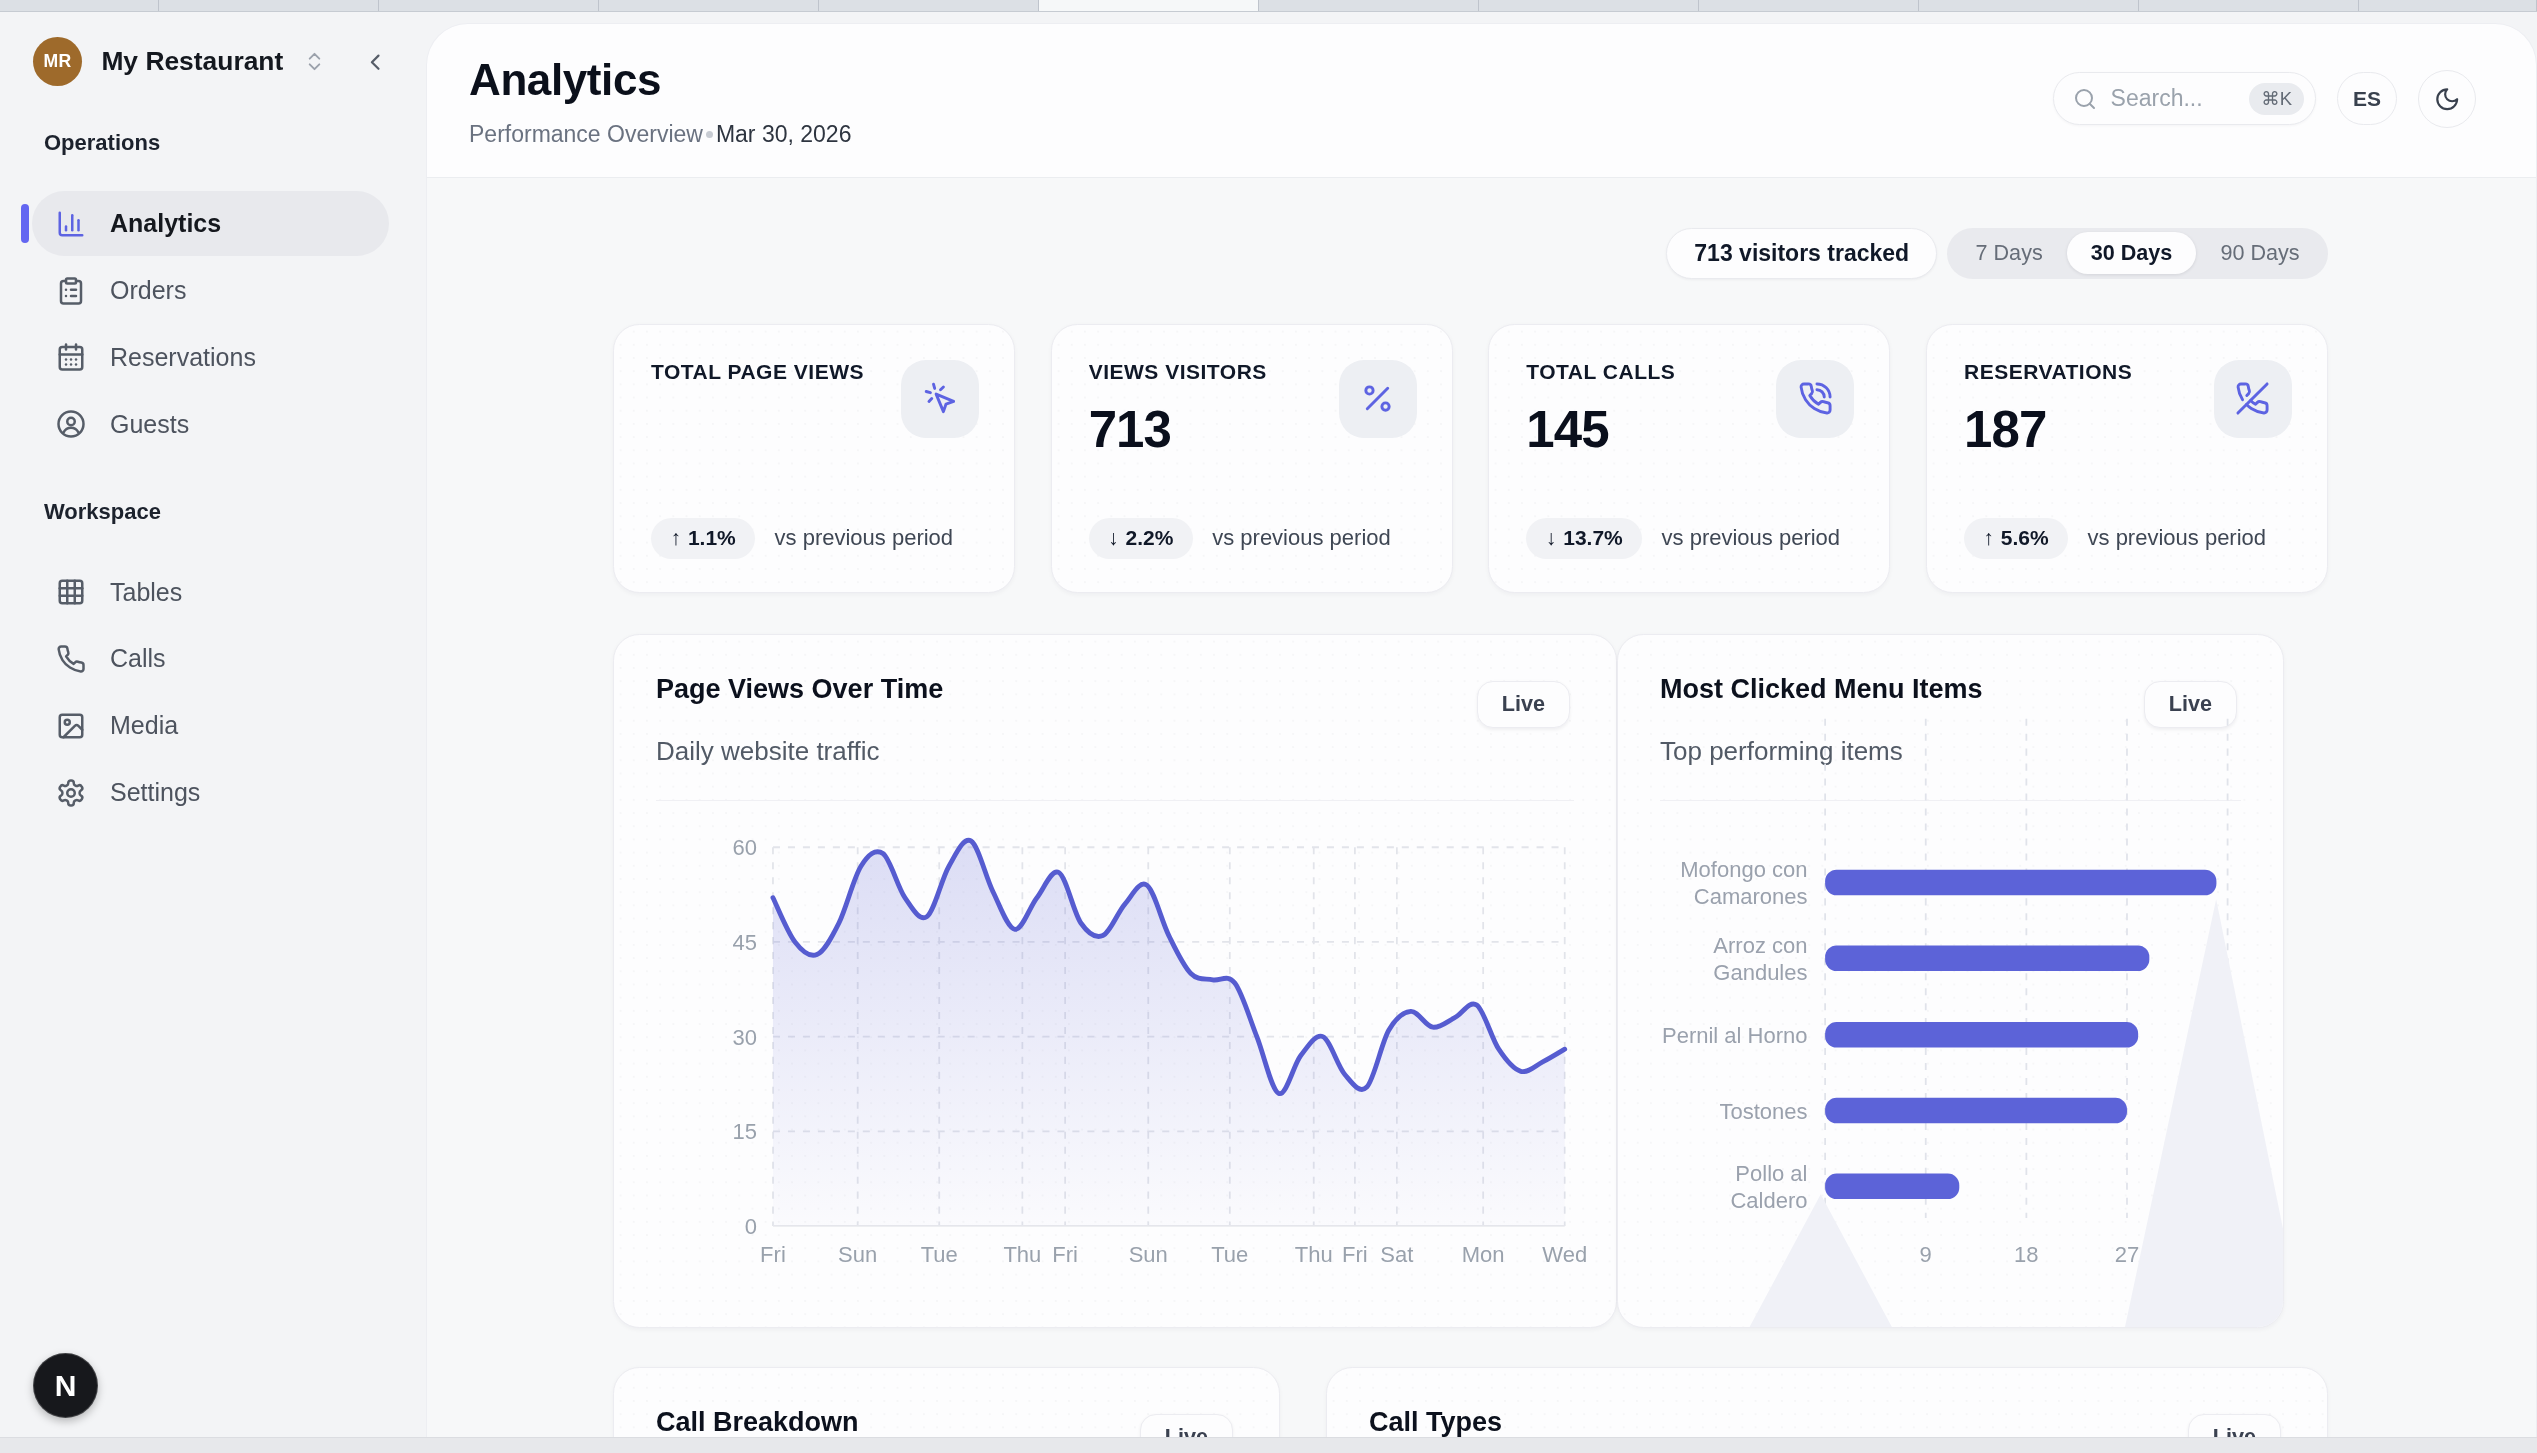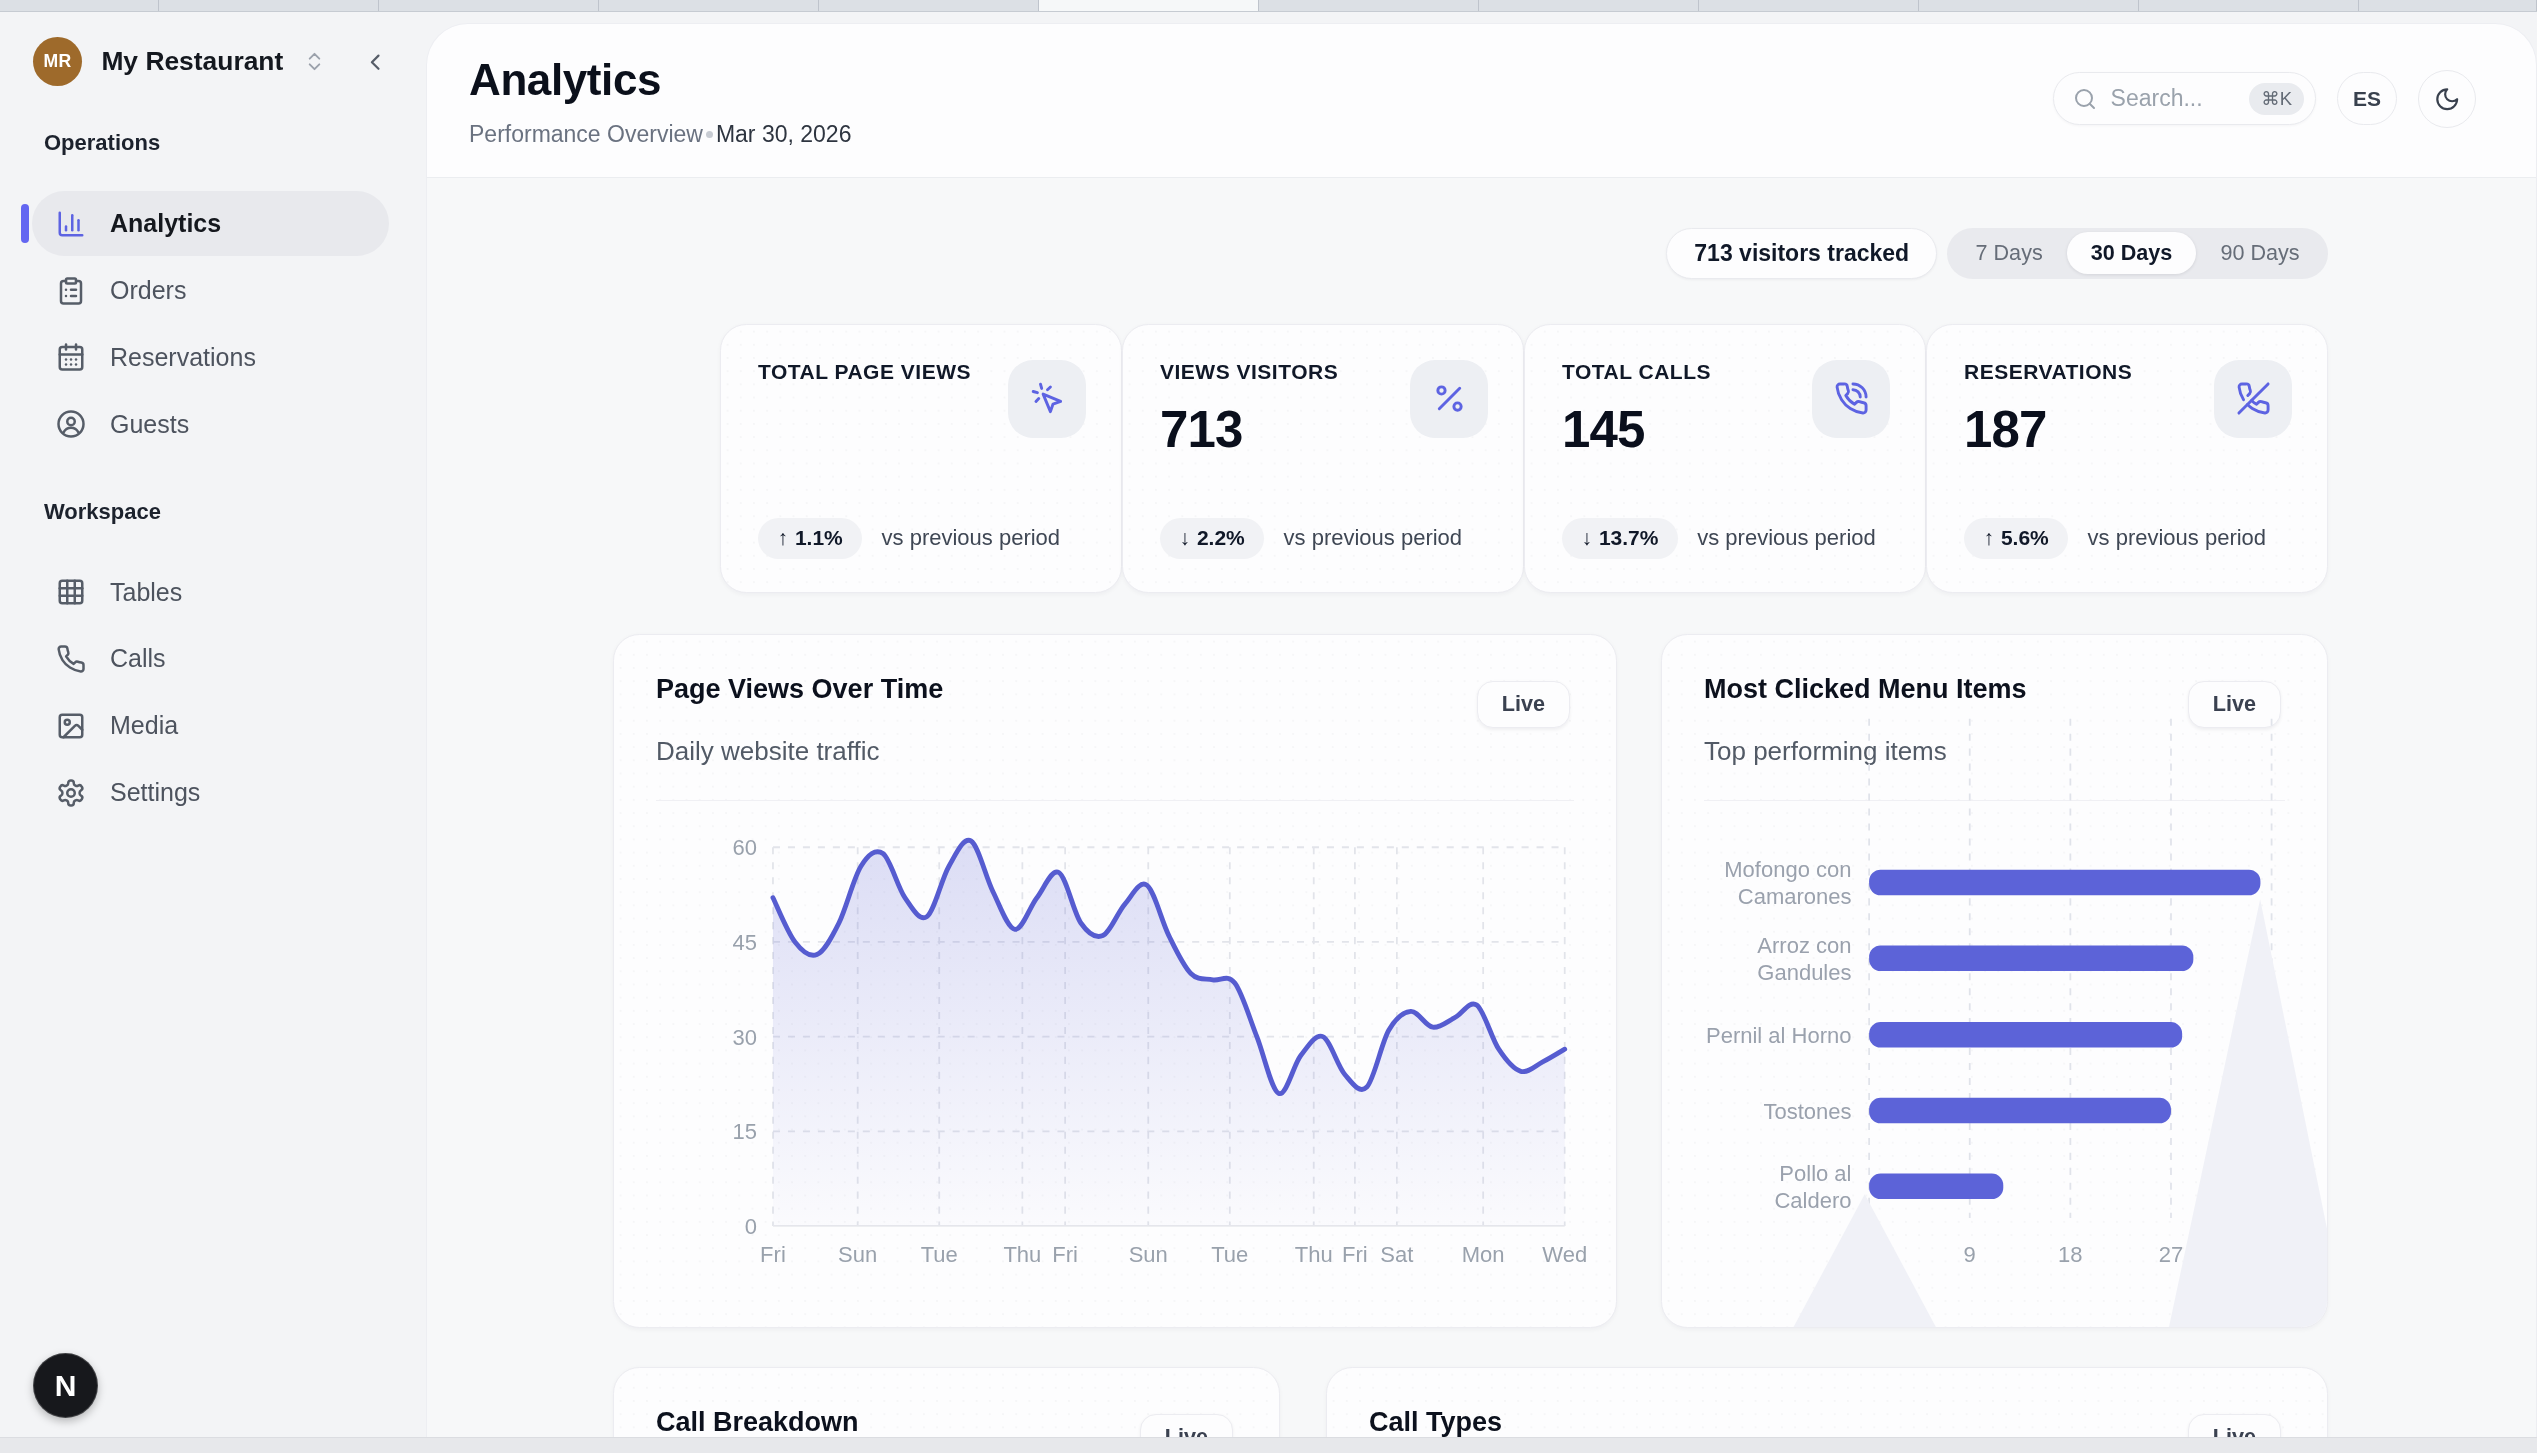--- a/index.html
+++ b/index.html
@@ -83,33 +83,33 @@
   .range-opt{height:42px;border-radius:21px;padding:0 24px;display:flex;align-items:center;
     font-size:21.6px;color:#666d78;cursor:pointer;white-space:nowrap;}
   .range-opt.active{background:#fdfdfe;color:#101828;font-weight:650;
     box-shadow:0 0.9px 3.5px rgba(16,24,40,.10);}
 
   
   .card{background-color:#fdfdfe;border:1.3px solid #ececf1;border-radius:26.4px;
     box-shadow:0 1.8px 4.4px rgba(16,24,40,.04);position:relative;}
 
   
-  .stats-row{top:146px;display:flex;justify-content:flex-end;}
+  .stats-row{top:146px;display:flex;justify-content:space-between;}
   .stat-card{width:402px;height:269px;padding:35px 37px;}
   .stat-label{font-size:21px;font-weight:700;letter-spacing:0.5px;color:#101828;white-space:nowrap;}
   .stat-value{font-size:51px;font-weight:700;letter-spacing:-0.9px;color:#0a0f1c;margin-top:16px;}
   .stat-icon-tile{position:absolute;top:35px;right:35px;width:78px;height:78px;border-radius:25px;
     background:#edeff3;display:flex;align-items:center;justify-content:center;color:#5d63e2;}
   .stat-footer{position:absolute;left:37px;bottom:33px;display:flex;align-items:center;gap:19.4px;}
   .change-pill{background:#f1f2f5;border-radius:880px;height:41px;padding:0 19.4px;display:flex;
     align-items:center;gap:7px;font-size:21px;font-weight:700;color:#101828;}
   .compare-text{font-size:22px;color:#3f4754;}
 
   
-  .charts-row{top:456px;display:flex;gap:44px;}
+  .charts-row{top:456px;display:flex;}
   .chart-card{height:694px;overflow:hidden;}
   .line-card{width:1004px;}
   .bar-card{width:667px;}
   .chart-head{padding:39px 42px 0;}
   .chart-title{margin:0;font-size:27px;font-weight:700;color:#0c111d;}
   .chart-sub{font-size:26px;color:#525a66;margin-top:31px;}
   .live-pill{position:absolute;top:46px;right:46px;height:47px;padding:0 24px;border-radius:16px;
     border:1.3px solid #ececf1;background:#fdfdfe;box-shadow:0 1.8px 3.5px rgba(16,24,40,.06);
     font-size:21.6px;font-weight:600;color:#3a4150;display:flex;align-items:center;
     cursor:pointer;font-family:inherit;}

